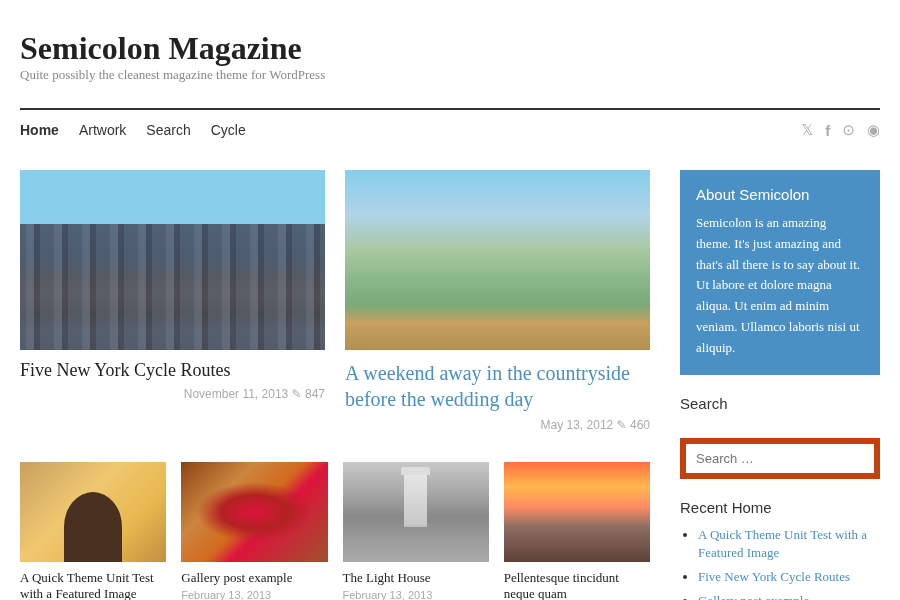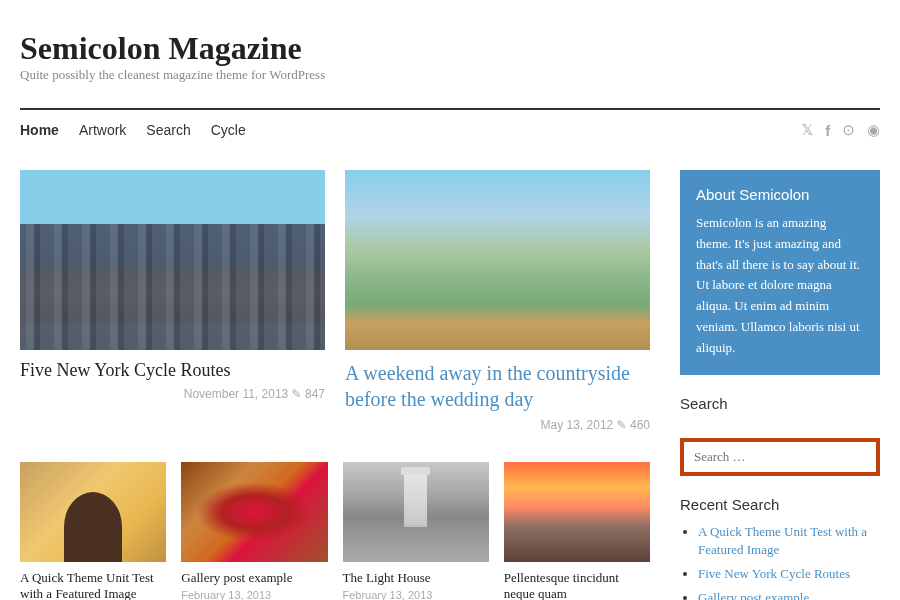--- a/index.html
+++ b/index.html
@@ -40,21 +40,21 @@
     .small-post h3 { font-size: 13px; font-weight: normal; color: #222; margin-bottom: 3px; font-family: Georgia, serif; }
     .small-post .post-meta { font-size: 11px; color: #aaa; font-family: Arial, sans-serif; }
     
     
     .about-widget { background: #4a90c4; color: #fff; padding: 16px; margin-bottom: 20px; }
     .about-widget h3 { font-size: 15px; font-weight: normal; margin-bottom: 10px; font-family: Arial, sans-serif; }
     .about-widget p { font-size: 13px; line-height: 1.6; font-family: Liberation Serif, serif; }
     
     .search-widget { margin-bottom: 20px; }
     .search-widget h3 { font-size: 15px; font-weight: normal; margin-bottom: 26px; font-family: Arial, sans-serif; color: #333; }
-    .search-input { width: 100%; padding: 7px 10px; border: 4px solid #c2410c; font-size: 13px; color: #aaa; font-family: Liberation Serif, serif; outline: none; }
+    .search-input { width: 100%; padding: 7px 10px; border: 6px solid #c2410c; font-size: 13px; color: #aaa; font-family: Liberation Sans, sans-serif; outline: none; }
     
     .recent-posts-widget h3 { font-size: 15px; font-weight: normal; margin-bottom: 10px; font-family: Arial, sans-serif; color: #333; }
     .recent-posts-widget ul { list-style: disc; padding-left: 18px; }
     .recent-posts-widget li { margin-bottom: 6px; }
     .recent-posts-widget li a { font-size: 13px; color: #4a90c4; text-decoration: none; line-height: 1.4; }
 
     
     .img-nyc {
       width: 100%; height: 180px;
       background: linear-gradient(180deg, #87ceeb 0%, #87ceeb 30%, #6b8fa3 30%, #5a7a8a 50%, #8b7355 60%, #9b8060 70%, #7a6545 80%, #888 90%, #777 100%);
@@ -240,21 +240,21 @@
         <h3>About Semicolon</h3>
         <p>Semicolon is an amazing theme. It's just amazing and that's all there is to say about it. Ut labore et dolore magna aliqua. Ut enim ad minim veniam. Ullamco laboris nisi ut aliquip.</p>
       </div>
 
       <div class="search-widget">
         <h3>Search</h3>
         <input class="search-input" type="text" placeholder="Search …" style="">
       </div>
 
       <div class="recent-posts-widget">
-        <h3>Recent Search</h3>
+        <h3>Recent Home</h3>
         <ul>
           <li>
             <a href="#">A Quick Theme Unit Test with a Featured Image</a>
           </li>
           <li>
             <a href="#">Five New York Cycle Routes</a>
           </li>
           <li>
             <a href="#">Gallery post example</a>
           </li>

